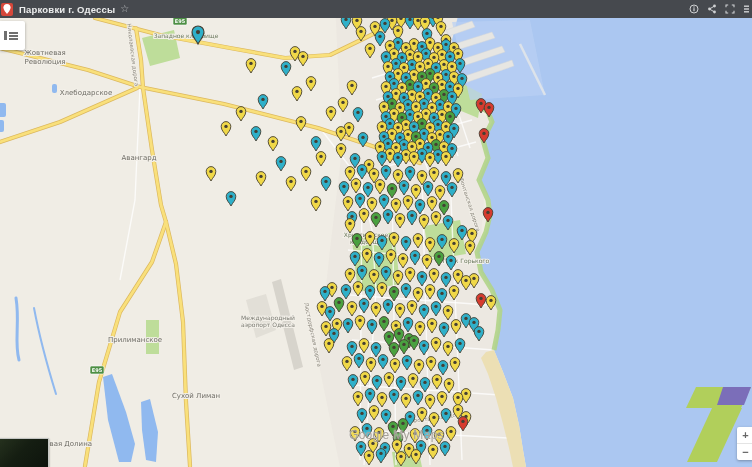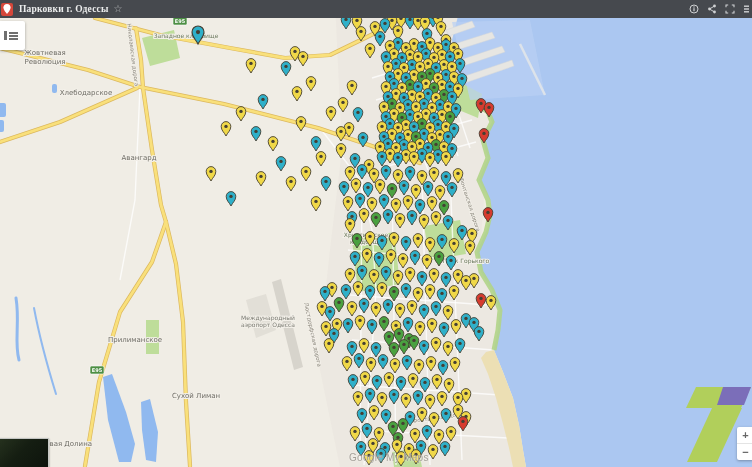--- a/index.html
+++ b/index.html
@@ -1,20 +1,20 @@
 <!DOCTYPE html>
 <html style="--header: #46494e; --water: #abc7f1; --land: #f0ede5; --urban: #e9e5dd; --park: #bedd9a; --parkDark: #b1d488; --road_fill: #f9e07b; --road_edge: #dcb85e; --sand: #ecdfb4; --stream: #90b9ef; --runway: #d7d4cc; --label: #6f6d66; --badge: #4d8f44; --watermark: #a39f97; --pin_stroke: #453f33; --logo_green: #b2d057; --logo_purple: #7a6cb8;"><head>
 <meta charset="utf-8">
 <style>
   html,body{margin:0;padding:0;background:#d8d8d8;}
   #app{position:relative;width:752px;height:467px;overflow:hidden;font-family:"Liberation Sans",sans-serif;background:var(--land,#f0ede5);}
   
   #header{position:absolute;top:0;left:0;right:0;height:18px;background:var(--header,#46494e);z-index:30;display:flex;align-items:center;}
   #mymaps-logo{width:12px;height:13px;background:#d6473a;border-radius:2px;margin-left:1px;display:flex;align-items:center;justify-content:center;flex:0 0 auto;}
-  #map-title{color:#eceded;font-size:9.5px;font-weight:bold;margin-left:6px;letter-spacing:.2px;white-space:nowrap;font-family:Liberation Serif, serif;}
+  #map-title{color:#eceded;font-size:9.5px;font-weight:bold;margin-left:6px;letter-spacing:.2px;white-space:nowrap;}
   #title-star{color:#b9bbbd;font-size:10px;margin-left:5px;line-height:10px;}
   #header-icons{position:absolute;right:3px;top:0;height:18px;display:flex;align-items:center;gap:8px;}
   .hicon{width:10px;height:10px;display:block;}
   .hicon svg{display:block;}
   #clipped-icon{width:6px;overflow:hidden;}
   
   #mapwrap{position:absolute;inset:0;z-index:1;text-align:right;}
   svg text{font-family:"DejaVu Sans",sans-serif;}
   .water{fill:var(--water,#abc7f1);}
   .urban{fill:var(--urban,#e9e5dd);opacity:.6;}
@@ -41,21 +41,21 @@
   .logo-purple{fill:var(--logo_purple,#7a6cb8);}
   
   #legend-button{position:absolute;left:0;top:21px;width:21px;height:29px;background:#fff;border-radius:0 2px 2px 0;box-shadow:0 1px 3px rgba(0,0,0,.35);z-index:20;display:flex;flex-direction:column;justify-content:center;gap:3px;padding-left:4px;cursor:pointer;}
   .legend-row{display:flex;align-items:center;gap:2px;}
   .legend-sq{width:3px;height:3px;background:#6f6f6f;}
   .legend-bar{width:9px;height:2px;background:#6f6f6f;}
   #zoom-control{position:absolute;right:-2px;top:427px;width:17px;background:#fff;border-radius:2px;box-shadow:0 1px 3px rgba(0,0,0,.3);z-index:20;}
   .zoom-btn{width:17px;height:16px;line-height:16px;text-align:center;font-size:11px;font-weight:bold;color:#666;cursor:pointer;user-select:none;}
   #zoom-out{border-top:1px solid #e4e4e4;}
   #sat-thumb{position:absolute;left:-5px;bottom:-3px;width:52px;height:30px;z-index:20;border:1px solid rgba(255,255,255,.75);background:linear-gradient(135deg,#27331f 0%,#151e12 45%,#0d130c 100%);box-shadow:0 1px 2px rgba(0,0,0,.4);cursor:pointer;}
-  #gmm-watermark{position:absolute;left:349px;top:452px;font-size:10px;color:var(--watermark,#a39f97);z-index:15;text-shadow:0 0 2px rgba(255,255,255,.8);letter-spacing:.3px;}
+  #gmm-watermark{position:absolute;left:349px;top:428px;font-size:12px;color:var(--watermark,#a39f97);z-index:15;text-shadow:0 0 2px rgba(255,255,255,.8);letter-spacing:.3px;}
 </style>
 </head>
 <body>
 
 <div id="app">
 
   <div id="mapwrap">
     <svg width="752" height="467" viewBox="0 0 752 467" xmlns="http://www.w3.org/2000/svg">
 
       <rect x="0" y="0" width="752" height="467" fill="var(--land)"></rect>

